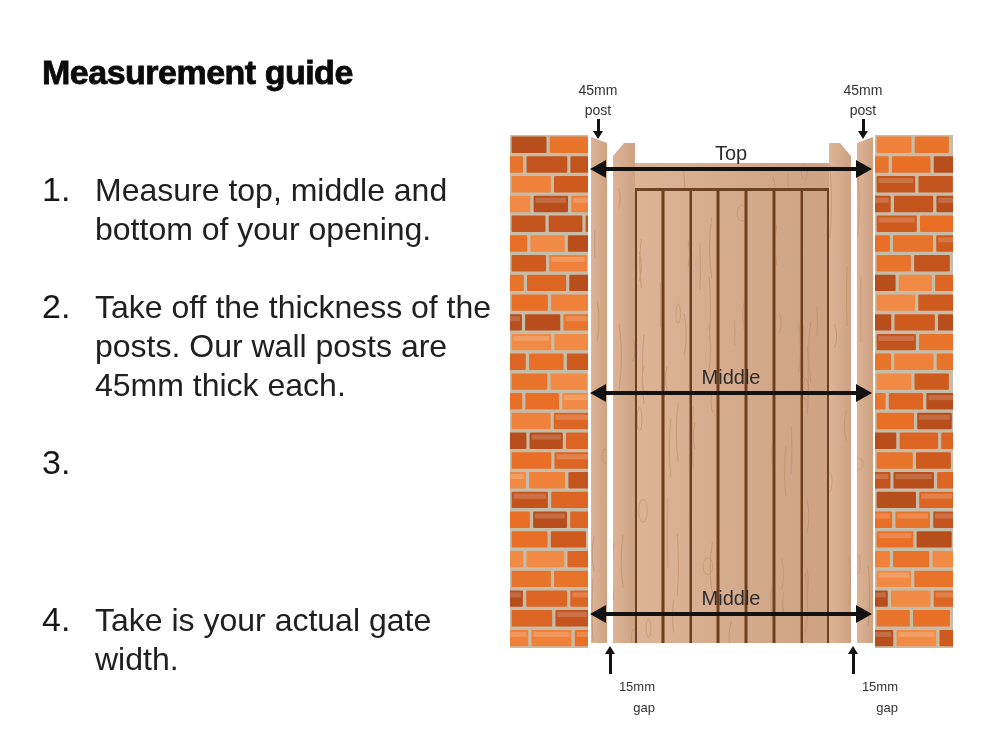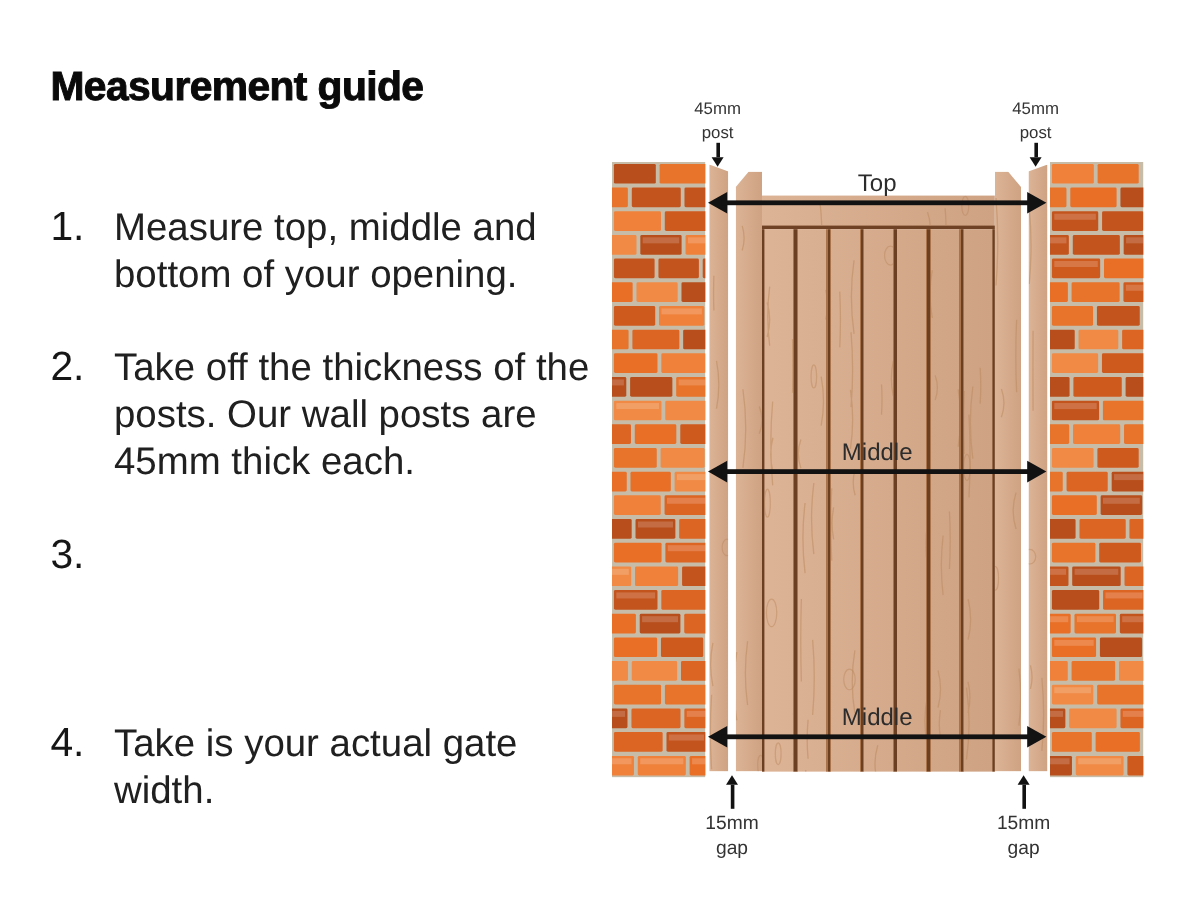--- a/index.html
+++ b/index.html
@@ -63,21 +63,21 @@
   .v-arrow.up::before{content:"";position:absolute;left:-3.5px;top:-8px;width:0;height:0;
      border-left:5px solid transparent;border-right:5px solid transparent;border-bottom:8px solid #121212;}
   .da-left{left:596.5px;top:119px;height:12px;}
   .da-right{left:861.5px;top:119px;height:12px;}
   .ua-left{left:608.5px;top:654px;height:20px;}
   .ua-right{left:851.5px;top:654px;height:20px;}
 
   .anno{position:absolute;width:90px;text-align:center;color:#333;white-space:pre-line;}
   .anno-post{font-size:14px;line-height:20px;top:80px;}
   .anno-post-left{left:553px;} .anno-post-right{left:818px;}
-  .anno-gap{font-size:16px;line-height:21px;top:676px;}
+  .anno-gap{font-size:13px;line-height:21px;top:676px;text-align:right;}
   .anno-gap-left{left:565px;} .anno-gap-right{left:808px;}
 </style>
 </head>
 <body>
 
 <div class="canvas">
 
   <h1 class="page-title">Measurement guide</h1>
 
   <div class="steps">

